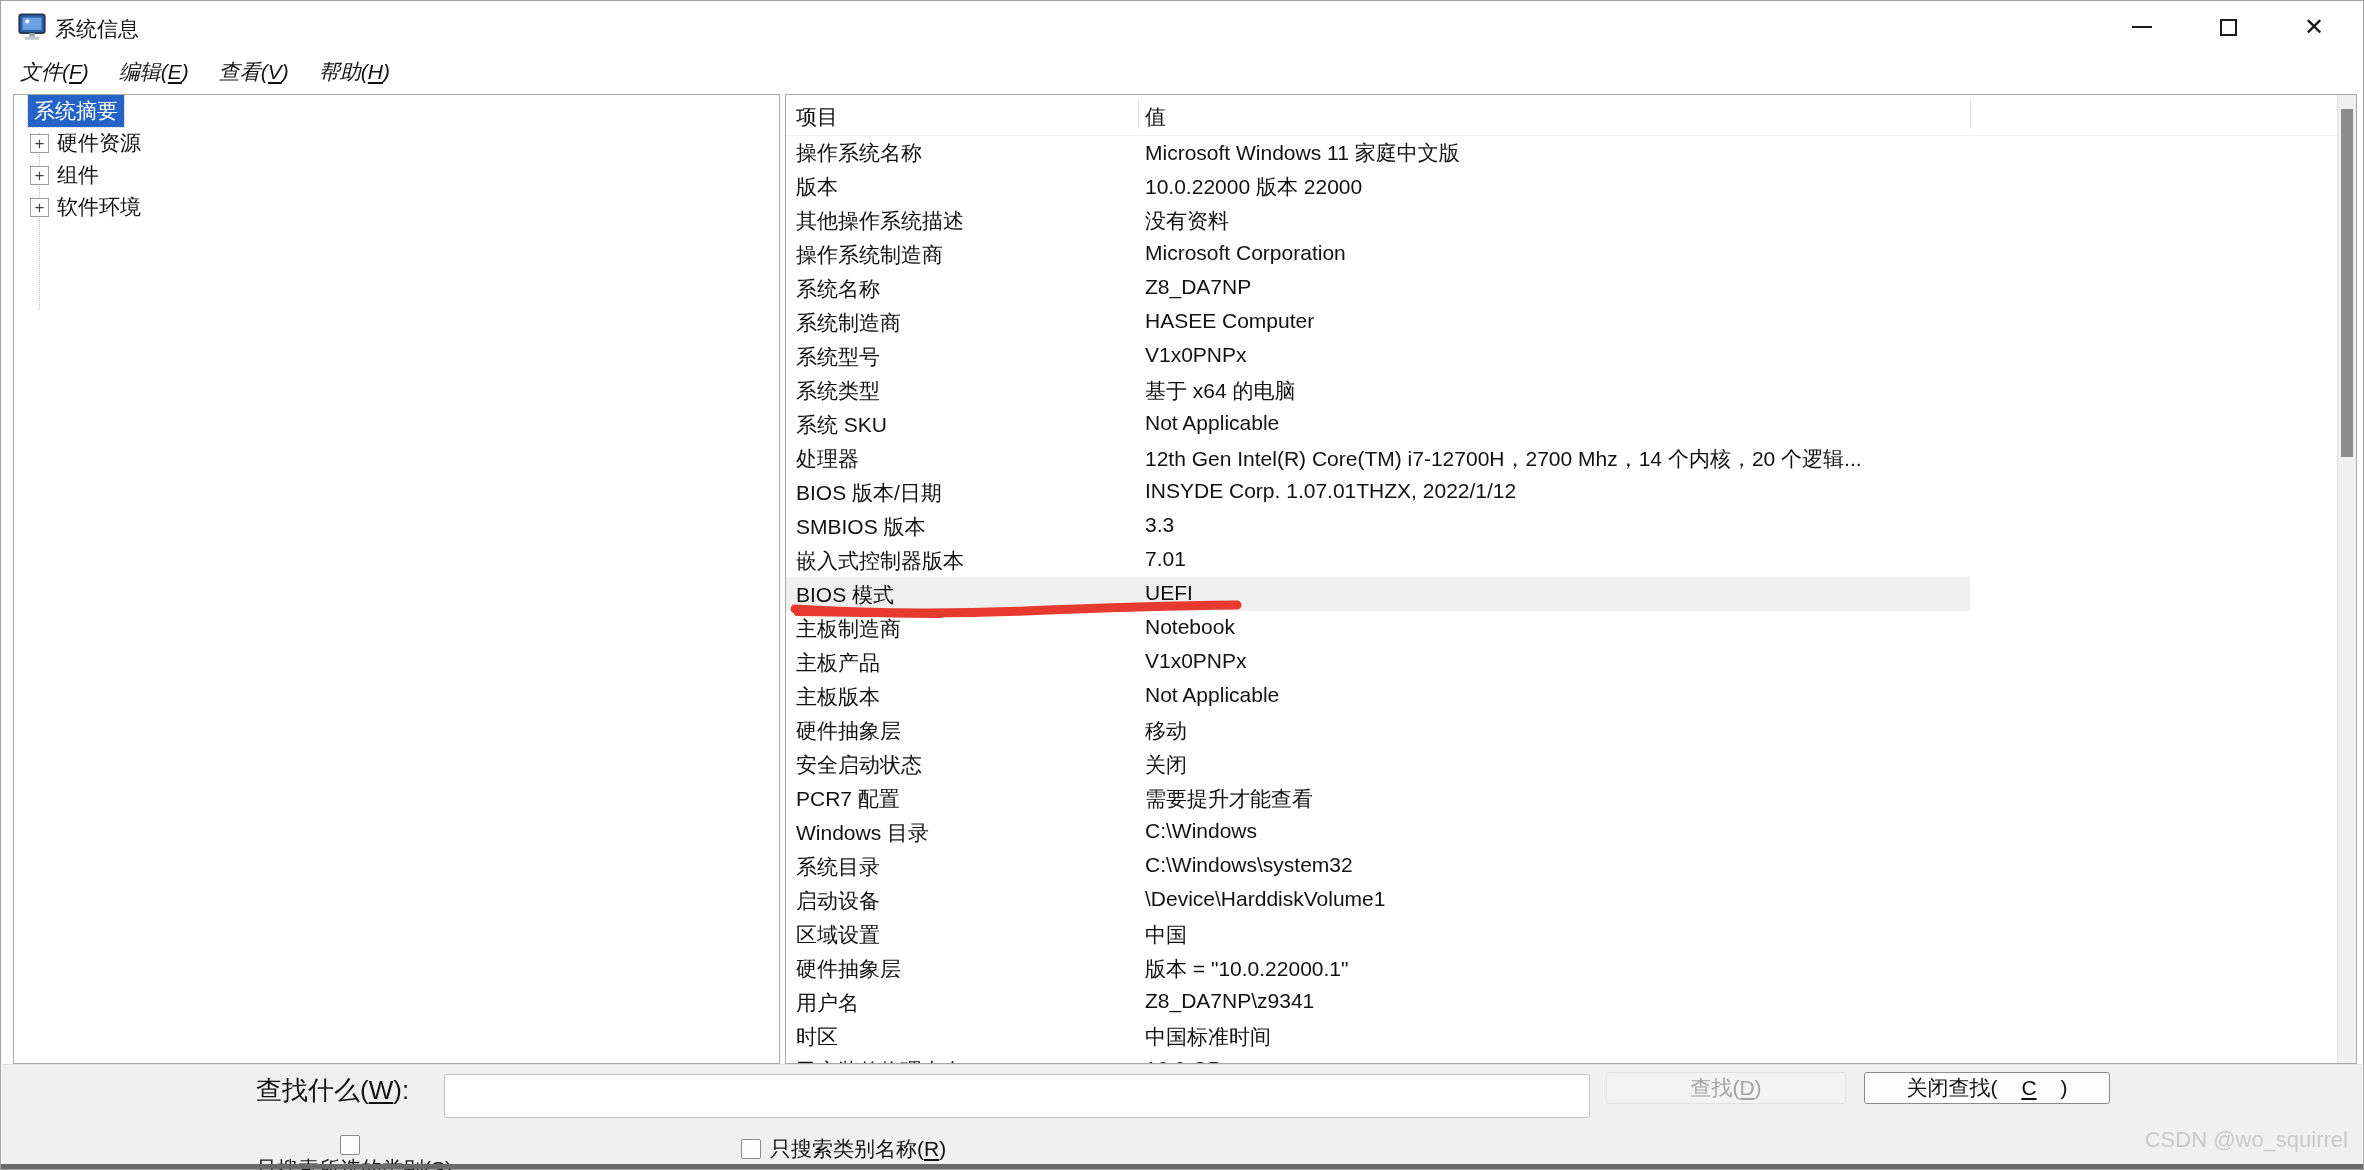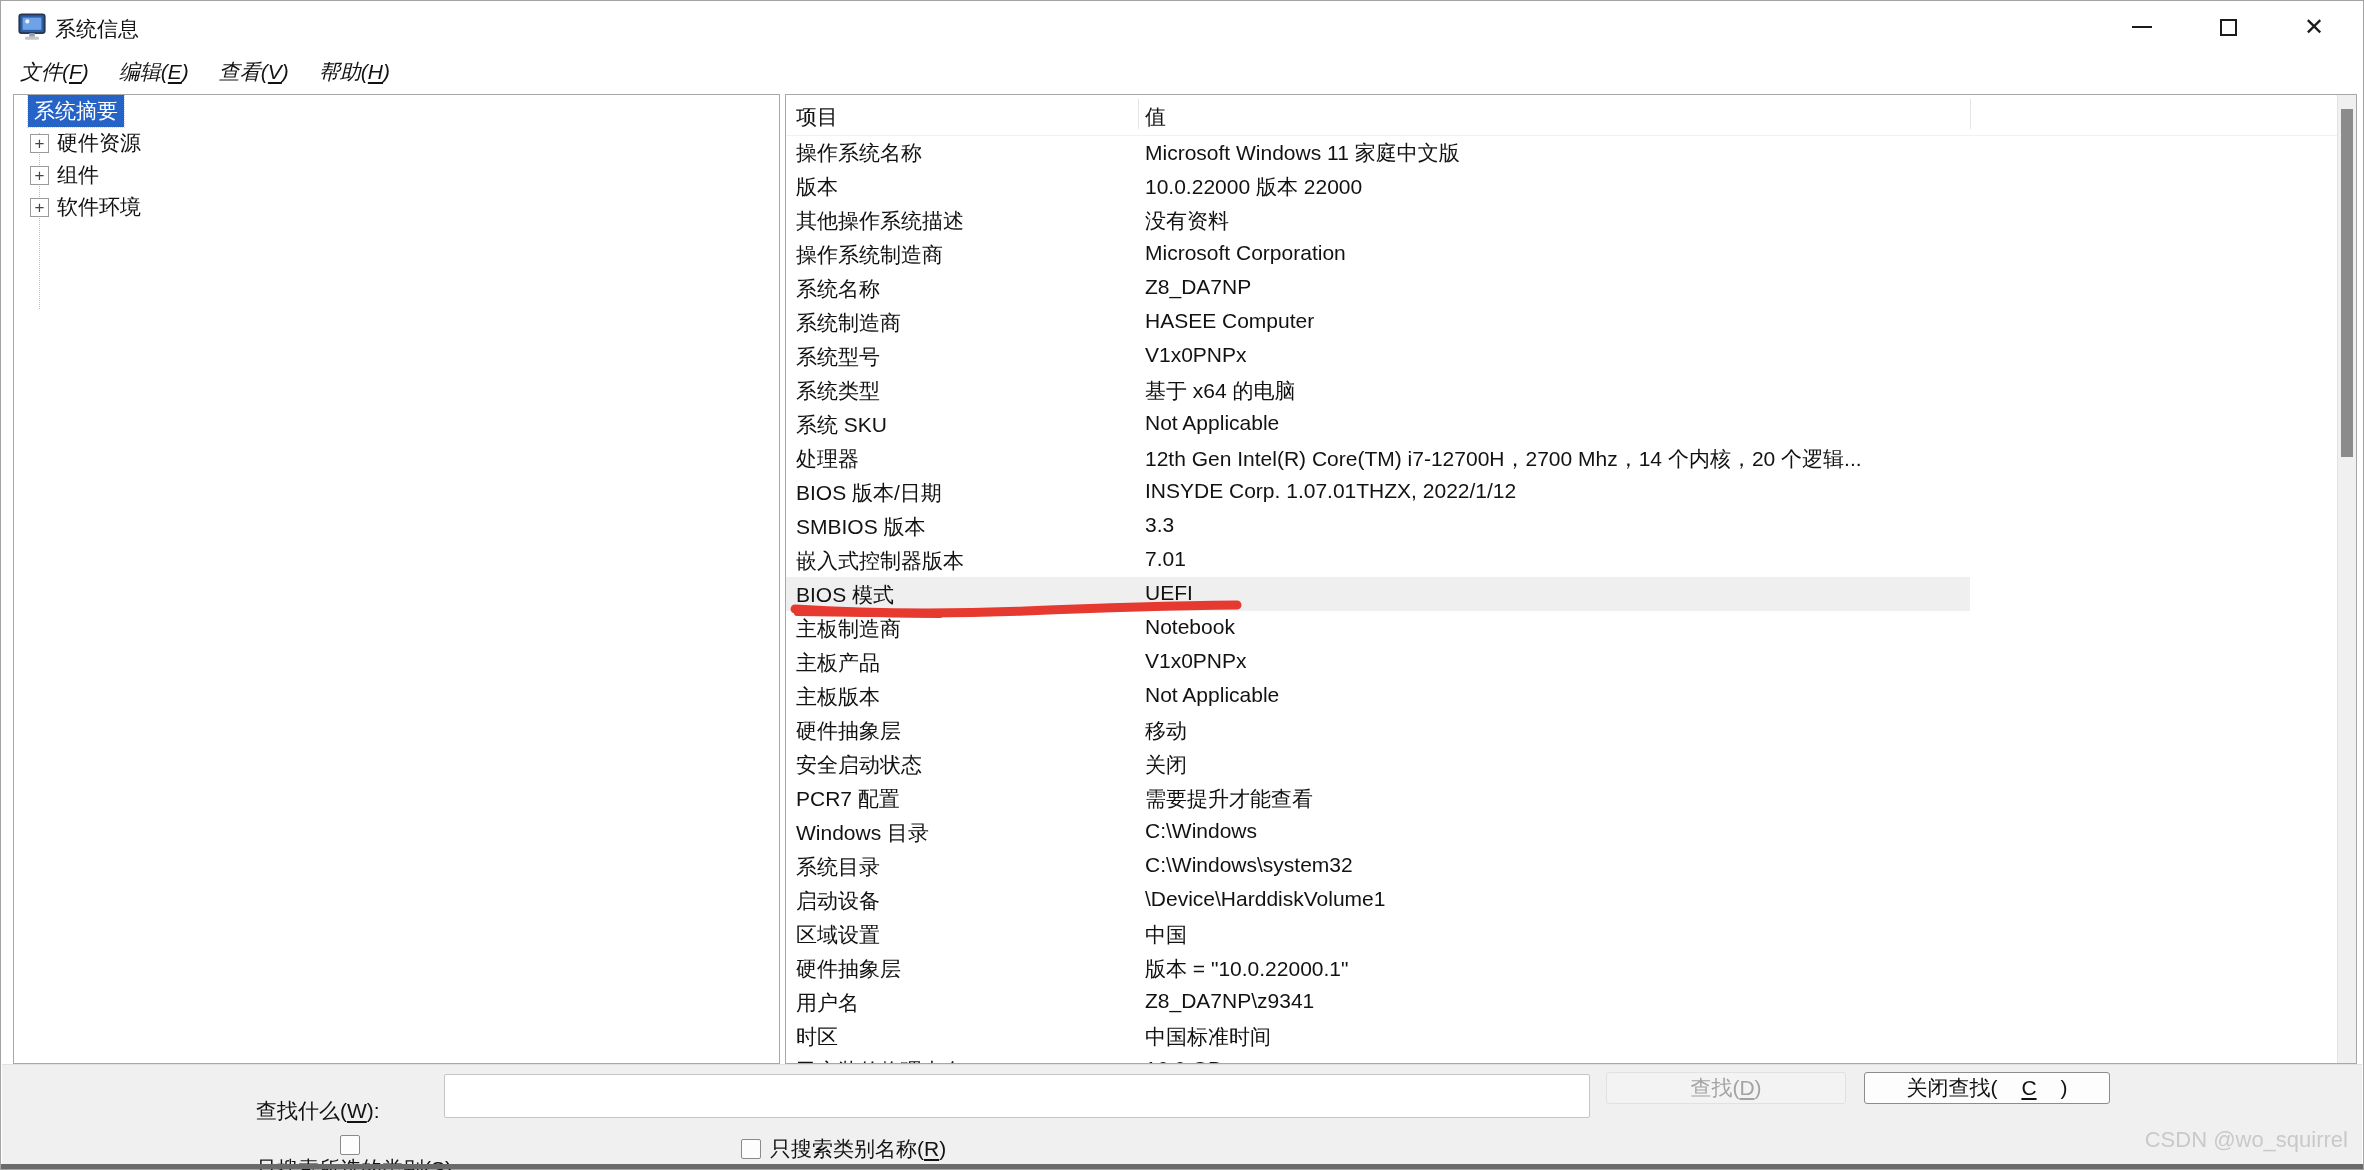--- a/index.html
+++ b/index.html
@@ -47,21 +47,21 @@
 
   
   .scrollbar{position:absolute;top:0;right:0;bottom:0;width:19px;background:#f0f0f0;border-left:1px solid #e3e3e3;box-sizing:border-box;}
   .scroll-thumb{position:absolute;left:3px;width:12px;top:14px;height:348px;background:#8b8b8b;}
 
   
   .annot{position:absolute;left:784px;top:93px;width:1572px;height:970px;pointer-events:none;}
 
   
   .bottombar{position:absolute;left:1px;right:1px;top:1063px;height:102px;background:#f0f0f0;border-top:1px solid #e2e2e2;}
-  .find-label{position:absolute;left:254px;top:32px;font-size:21px;}
+  .find-label{position:absolute;left:254px;top:8px;font-size:26px;}
   .find-input{position:absolute;left:442px;top:9px;width:1146px;height:44px;box-sizing:border-box;
               background:#fff;border:1px solid #c6c6c6;border-radius:2px;font-size:21px;padding:0 10px;
               font-family:"Liberation Sans","DejaVu Sans",sans-serif;}
   .btn{position:absolute;top:7px;height:32px;box-sizing:border-box;border-radius:3px;font-size:21px;
        display:flex;align-items:center;justify-content:center;cursor:default;}
   .btn-find{left:1604px;width:240px;background:#f3f3f3;border:1px solid #e1e1e1;color:#a3a3a3;}
   .btn-closefind{left:1862px;width:246px;background:#fdfdfd;border:1px solid #8c8c8c;color:#111;gap:24px;}
   .cb-row-item{position:absolute;top:70px;display:flex;align-items:center;font-size:21px;}
   .cb-box{width:20px;height:20px;box-sizing:border-box;border:1px solid #8a8a8a;background:#fdfdfd;border-radius:2px;margin-right:9px;}
   .watermark{position:absolute;right:14px;top:62px;font-size:22px;color:#c9c9c9;}

